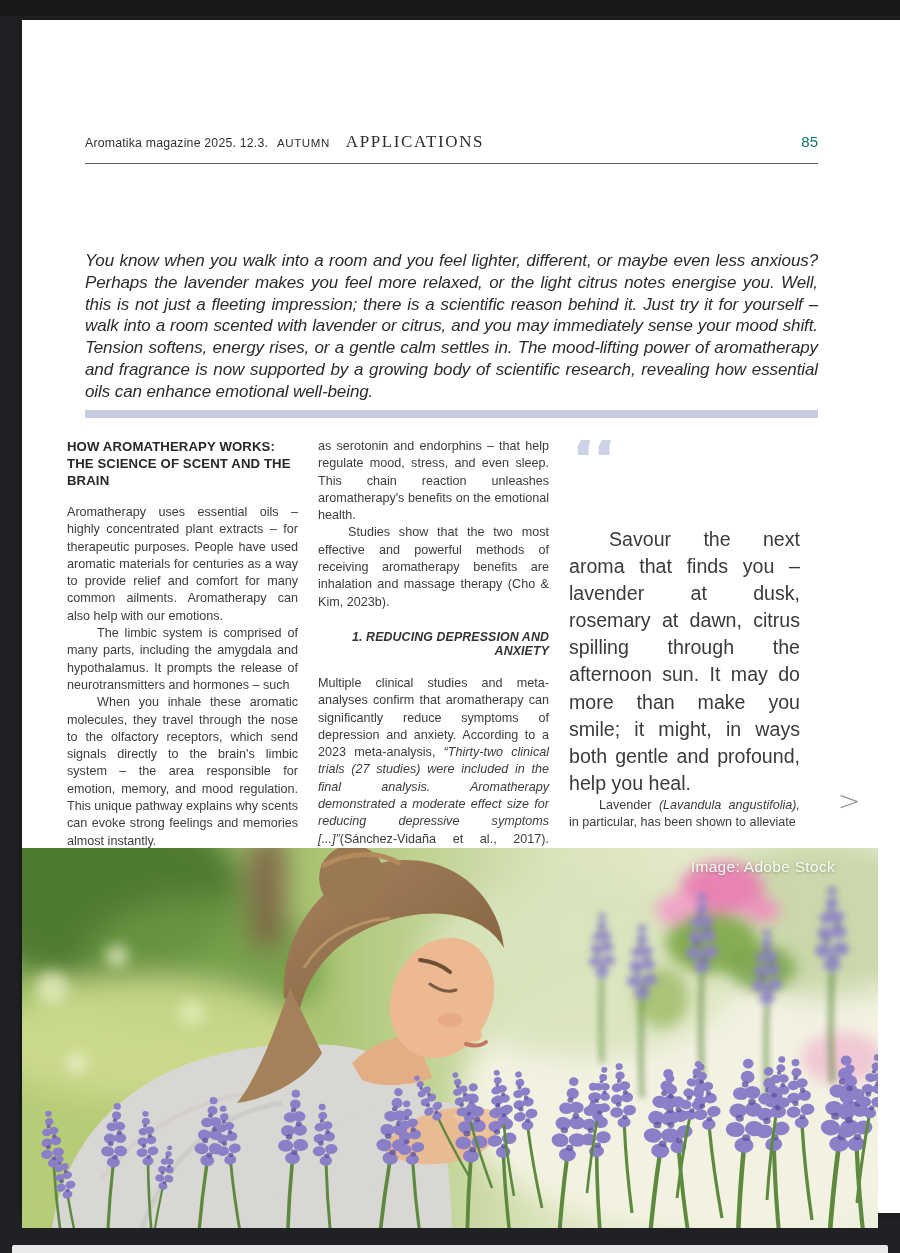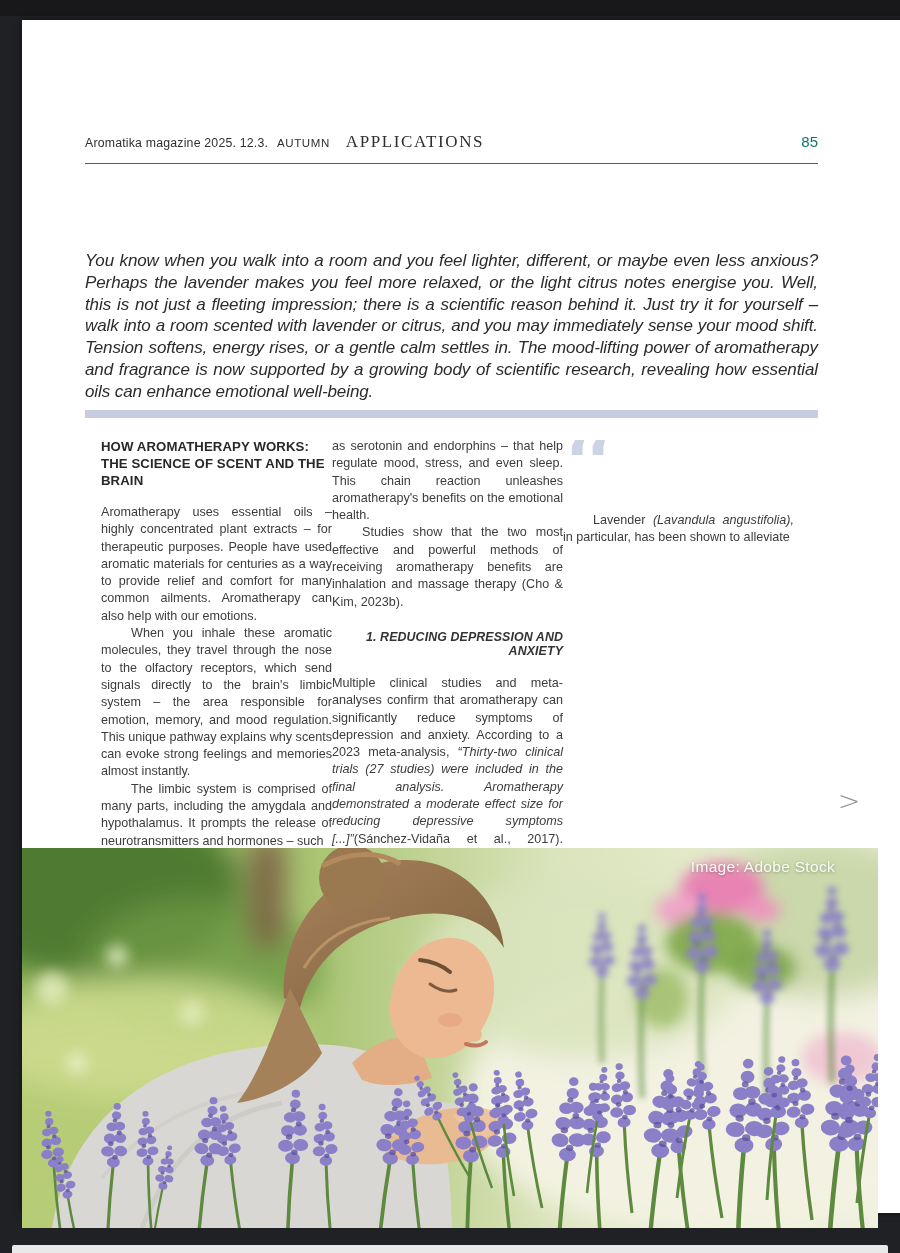--- a/index.html
+++ b/index.html
@@ -35,22 +35,22 @@
     position:absolute;left:63px;top:213px;width:733px;
     font-style:italic;font-size:17px;line-height:21.8px;color:#2b2b2b;
     text-align:justify;letter-spacing:-.1px;
   }
   .divider{
     position:absolute;left:63px;top:390px;width:733px;height:8px;
     background:#c7cce0;
   }
   
   .cols{
-    position:absolute;left:79px;top:418px;width:733px;height:416px;
-    display:flex;
+    position:absolute;left:45px;top:418px;width:733px;height:416px;
+    display:flex;gap:20px;
   }
   .col{width:231px;flex:0 0 231px;}
   .col-heading{
     font-size:13.2px;font-weight:bold;line-height:17px;color:#282828;
     margin:0 0 15px 0;letter-spacing:.1px;
   }
   .body-p{
     font-size:12.6px;line-height:17.3px;color:#3c3c3c;
     text-align:justify;margin:0;
   }
@@ -110,33 +110,34 @@
 
   <p class="intro">You know when you walk into a room and you feel lighter, different, or maybe even less anxious? Perhaps the lavender makes you feel more relaxed, or the light citrus notes energise you. Well, this is not just a fleeting impression; there is a scientific reason behind it. Just try it for yourself – walk into a room scented with lavender or citrus, and you may immediately sense your mood shift. Tension softens, energy rises, or a gentle calm settles in. The mood-lifting power of aromatherapy and fragrance is now supported by a growing body of scientific research, revealing how essential oils can enhance emotional well-being.</p>
 
   <div class="divider" style="background: rgb(199, 204, 224);"></div>
 
   <div class="cols">
 
     <div class="col">
       <h3 class="col-heading">HOW AROMATHERAPY WORKS: THE SCIENCE OF SCENT AND THE BRAIN</h3>
       <p class="body-p">Aromatherapy uses essential oils – highly concentrated plant extracts – for therapeutic purposes. People have used aromatic materials for centuries as a way to provide relief and comfort for many common ailments. Aromatherapy can also help with our emotions.</p>
+      <p class="body-p indent">The limbic system is comprised of many parts, including the amygdala and hypothalamus. It prompts the release of neurotransmitters and hormones – such</p>
       <p class="body-p indent">When you inhale these aromatic molecules, they travel through the nose to the olfactory receptors, which send signals directly to the brain's limbic system – the area responsible for emotion, memory, and mood regulation. This unique pathway explains why scents can evoke strong feelings and memories almost instantly.</p>
-      <p class="body-p indent">The limbic system is comprised of many parts, including the amygdala and hypothalamus. It prompts the release of neurotransmitters and hormones – such</p>
     </div>
 
     <div class="col">
       <p class="body-p">as serotonin and endorphins – that help regulate mood, stress, and even sleep. This chain reaction unleashes aromatherapy's benefits on the emotional health.</p>
       <p class="body-p indent">Studies show that the two most effective and powerful methods of receiving aromatherapy benefits are inhalation and massage therapy (Cho &amp; Kim, 2023b).</p>
       <h4 class="sub-heading">1. REDUCING DEPRESSION AND ANXIETY</h4>
       <p class="body-p mt"><span>Multiple clinical studies and meta-analyses confirm that aromatherapy can significantly reduce symptoms of depression and anxiety. According to a 2023 meta-analysis, </span><span class="it">“Thirty-two clinical trials (27 studies) were included in the final analysis. Aromatherapy demonstrated a moderate effect size for reducing depressive symptoms [...]”</span><span>(Sánchez-Vidaña et al., 2017). Inhalation was the most effective</span></p>
     </div>
 
     <div class="col">
       <div class="quote-mark" style="color: rgb(205, 211, 230);">“</div>
+      <p class="pull-quote">Savour the next aroma that finds you – lavender at dusk, rosemary at dawn, citrus spilling through the afternoon sun. It may do more than make you smile; it might, in ways both gentle and profound, help you heal.</p>
       <p class="body-p indent"><span>Lavender </span><span class="it">(Lavandula angustifolia),</span><span> in particular, has been shown to alleviate</span></p>
     </div>
 
   </div>
 
   <div class="chevron">&gt;</div>
 
   <div class="photo">
     <svg width="856" height="380" viewBox="0 0 856 380" xmlns="http://www.w3.org/2000/svg">
       <defs>

